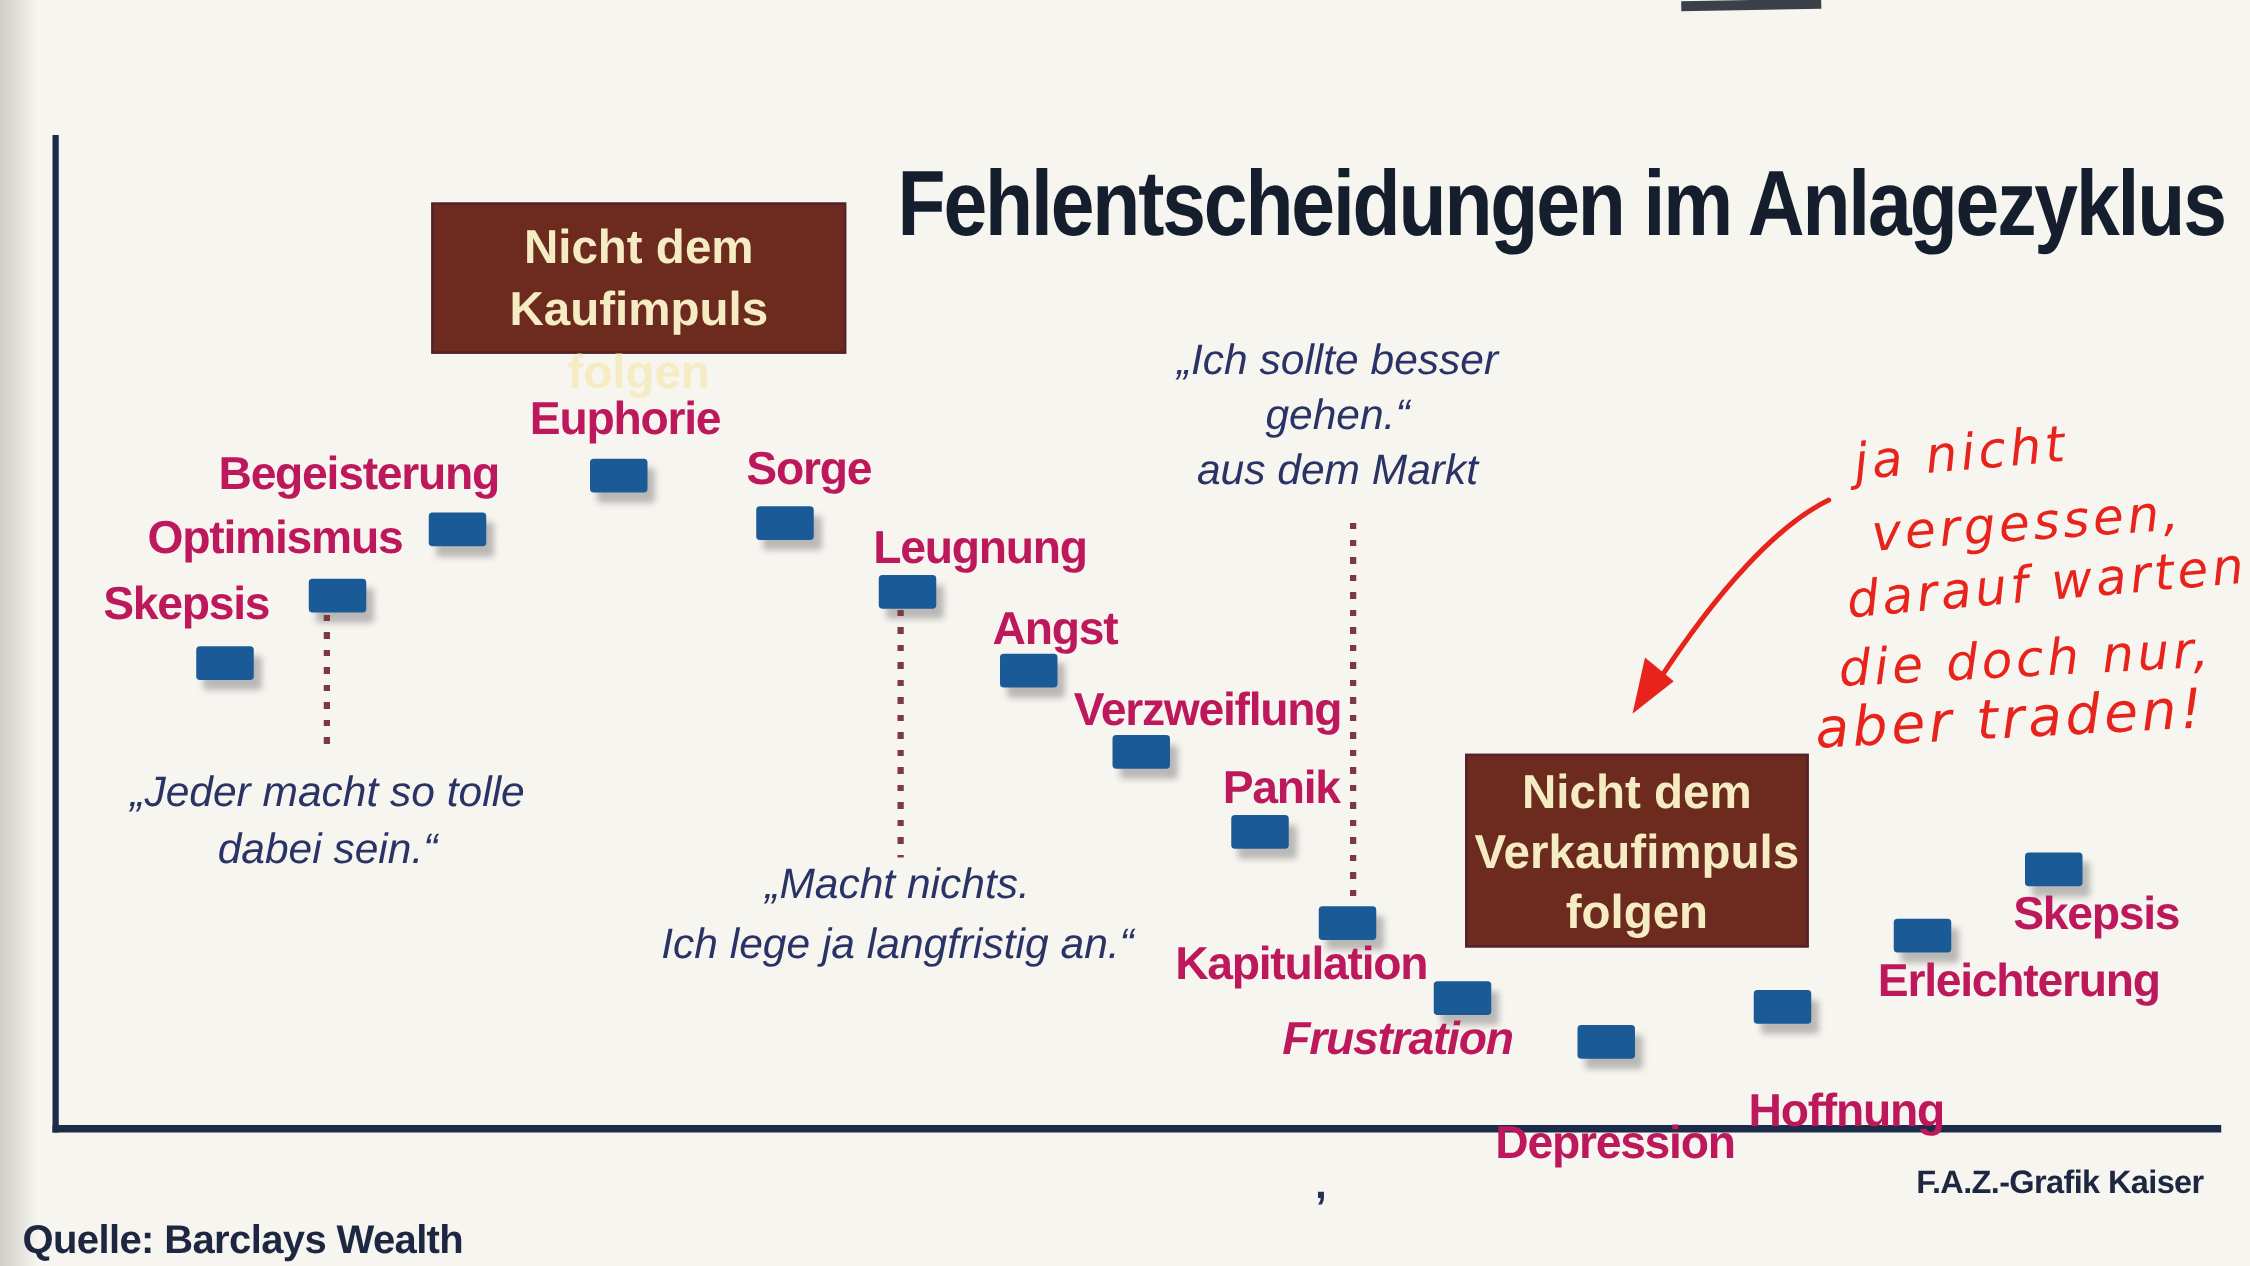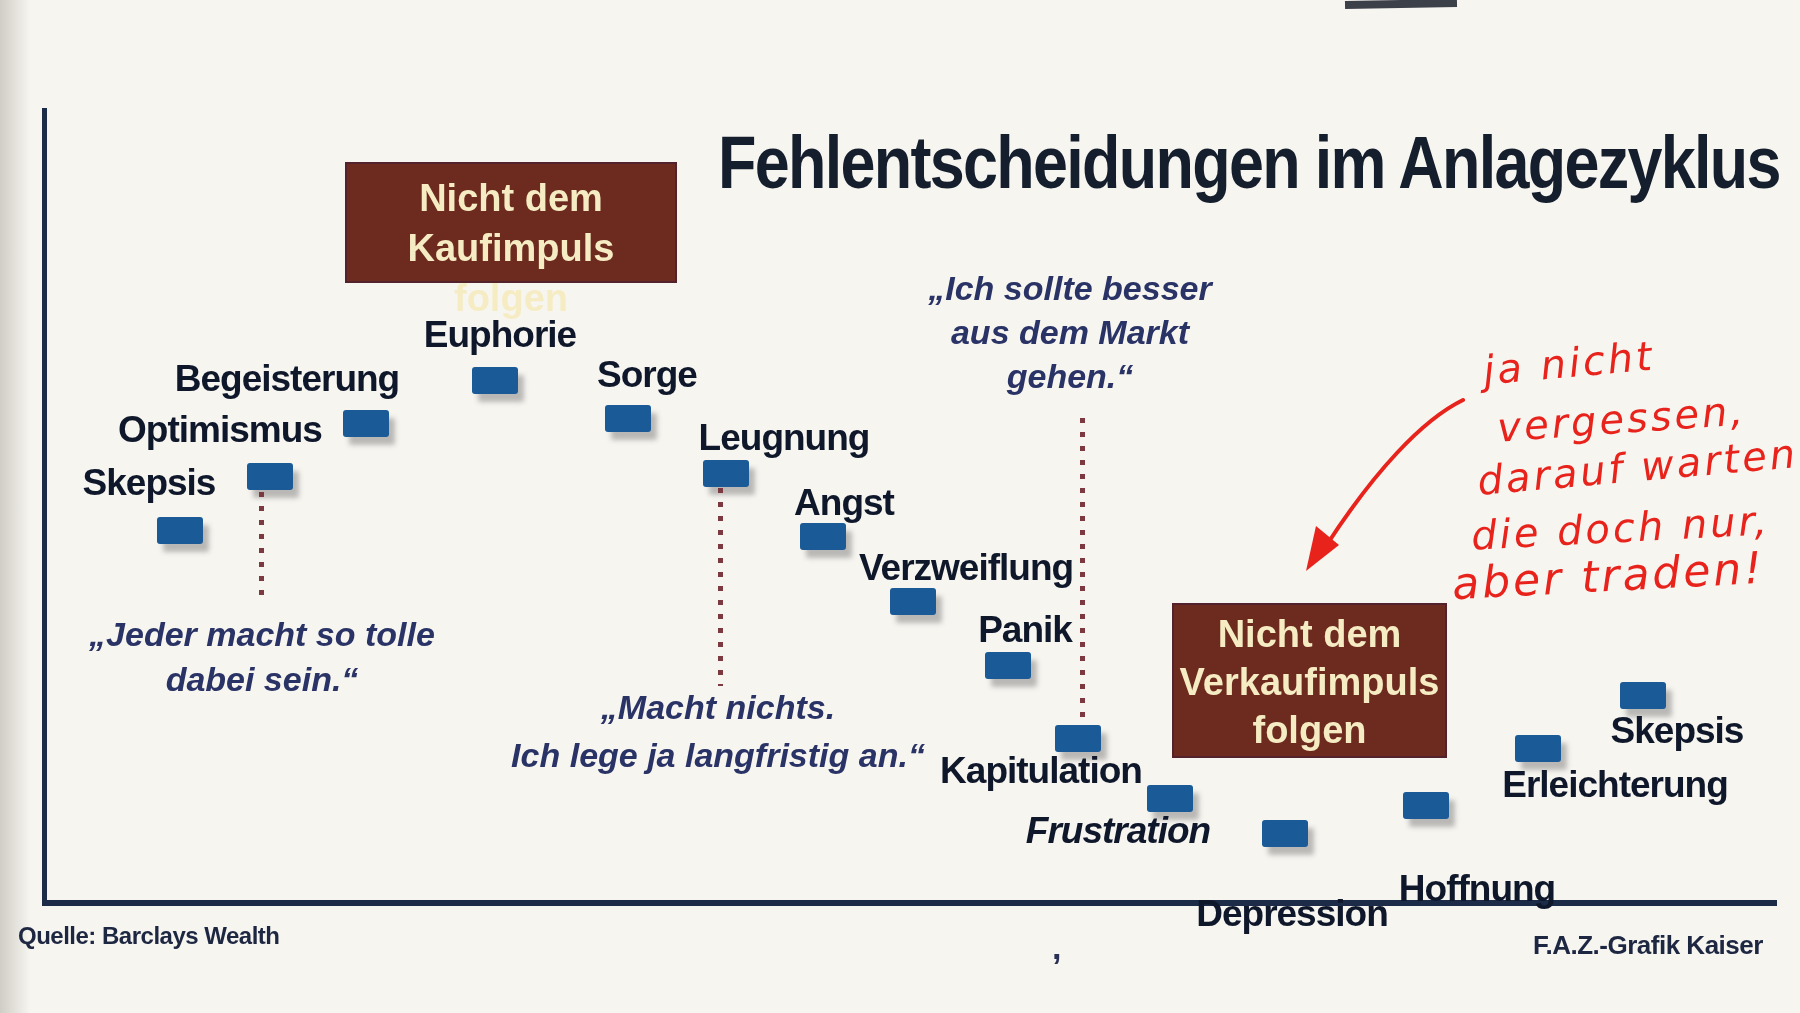--- a/index.html
+++ b/index.html
@@ -16,60 +16,60 @@
   .axis-v{position:absolute;left:42px;top:108px;width:5px;height:798px;background:#1c2b47;}
   .axis-h{position:absolute;left:42px;top:900px;width:1735px;height:6px;background:#1c2b47;}
 
   
   .title{position:absolute;left:718px;top:120px;width:1260px;
     font-size:74px;font-weight:bold;color:#141e2d;letter-spacing:-2px;white-space:nowrap;
     transform:scaleX(0.85);transform-origin:left top;}
 
   
   .stage-label{position:absolute;transform:translateX(-50%);font-size:37px;font-weight:bold;
-    color:#0f172a;letter-spacing:-1px;white-space:nowrap;}
+    color:#be185d;letter-spacing:-1px;white-space:nowrap;}
   .marker{position:absolute;width:46px;height:27px;background:#1a5a96;border-radius:3px;
     box-shadow:6px 8px 5px rgba(110,110,110,0.45);}
 
   
   .callout{position:absolute;background:#6d2b1f;border:2px solid #53222c;color:#f6ecc4;
     font-weight:bold;text-align:center;box-sizing:border-box;}
   .callout-kauf{left:345px;top:162px;width:332px;height:121px;font-size:38px;line-height:50px;padding-top:9px;}
   .callout-verkauf{left:1172px;top:603px;width:275px;height:155px;font-size:38px;line-height:48px;padding-top:5px;}
 
   
   .dotline{position:absolute;width:5px;
     background-image:repeating-linear-gradient(to bottom,#7c3940 0 5px,rgba(0,0,0,0) 5px 14px);}
   .dot-1{left:259px;top:492px;height:108px;}
   .dot-2{left:718px;top:488px;height:198px;}
   .dot-3{left:1080px;top:418px;height:306px;}
 
   
   .quote{position:absolute;transform:translateX(-50%);text-align:center;
-    font-style:italic;font-size:34px;color:#2a3366;font-weight:bold;white-space:nowrap;}
+    font-style:italic;font-size:34px;color:#2a3366;font-weight:normal;white-space:nowrap;}
   .quote div{line-height:45px;}
   .quote-1{left:262px;top:612px;}
   .quote-2{left:718px;top:683px;text-align:center;}
   .quote-2 div{line-height:48px;}
   .quote-3{left:1070px;top:266px;}
   .quote-3 div{line-height:44px;}
 
   
   .hand{position:absolute;font-family:"DejaVu Sans", sans-serif;font-style:italic;
     color:#e8231c;white-space:nowrap;letter-spacing:3px;font-size:40px;}
   .hand-0{left:1483px;top:340px;transform:rotate(-5deg);}
   .hand-1{left:1497px;top:396px;transform:rotate(-4deg);}
   .hand-2{left:1477px;top:444px;transform:rotate(-5deg);}
   .hand-3{left:1471px;top:505px;transform:rotate(-3deg);}
   .hand-4{left:1452px;top:550px;transform:rotate(-3deg);font-size:44px;}
 
   .red-arrow{position:absolute;left:1290px;top:378px;}
 
   
-  .src{position:absolute;left:18px;top:922px;font-size:24px;font-weight:bold;color:#1d2742;letter-spacing:-0.5px;}
+  .src{position:absolute;left:18px;top:973px;font-size:32px;font-weight:bold;color:#1d2742;letter-spacing:-0.5px;}
   .credit{position:absolute;left:1533px;top:930px;font-size:26px;font-weight:bold;color:#1d2742;letter-spacing:-0.5px;}
 </style>
 </head>
 <body>
 
 <div class="stage">
 
   <div class="edge-band"></div>
   <div class="top-fragment"></div>
   <div class="bottom-comma">,</div>
@@ -129,22 +129,22 @@
   <div class="quote quote-1">
     <div>„Jeder macht so tolle</div>
     <div>dabei sein.“</div>
   </div>
   <div class="quote quote-2">
     <div>„Macht nichts.</div>
     <div>Ich lege ja langfristig an.“</div>
   </div>
   <div class="quote quote-3">
     <div>„Ich sollte besser</div>
+    <div>gehen.“</div>
     <div>aus dem Markt</div>
-    <div>gehen.“</div>
   </div>
 
   <div class="hand hand-0">ja nicht</div>
   <div class="hand hand-1">vergessen,</div>
   <div class="hand hand-2">darauf warten</div>
   <div class="hand hand-3">die doch nur,</div>
   <div class="hand hand-4">aber traden!</div>
 
   <svg class="red-arrow" width="200" height="215" viewBox="0 0 200 215">
     <path d="M173,22 C132,42 84,94 36,168" fill="none" stroke="#e8231c" stroke-width="4" stroke-linecap="round"></path>

